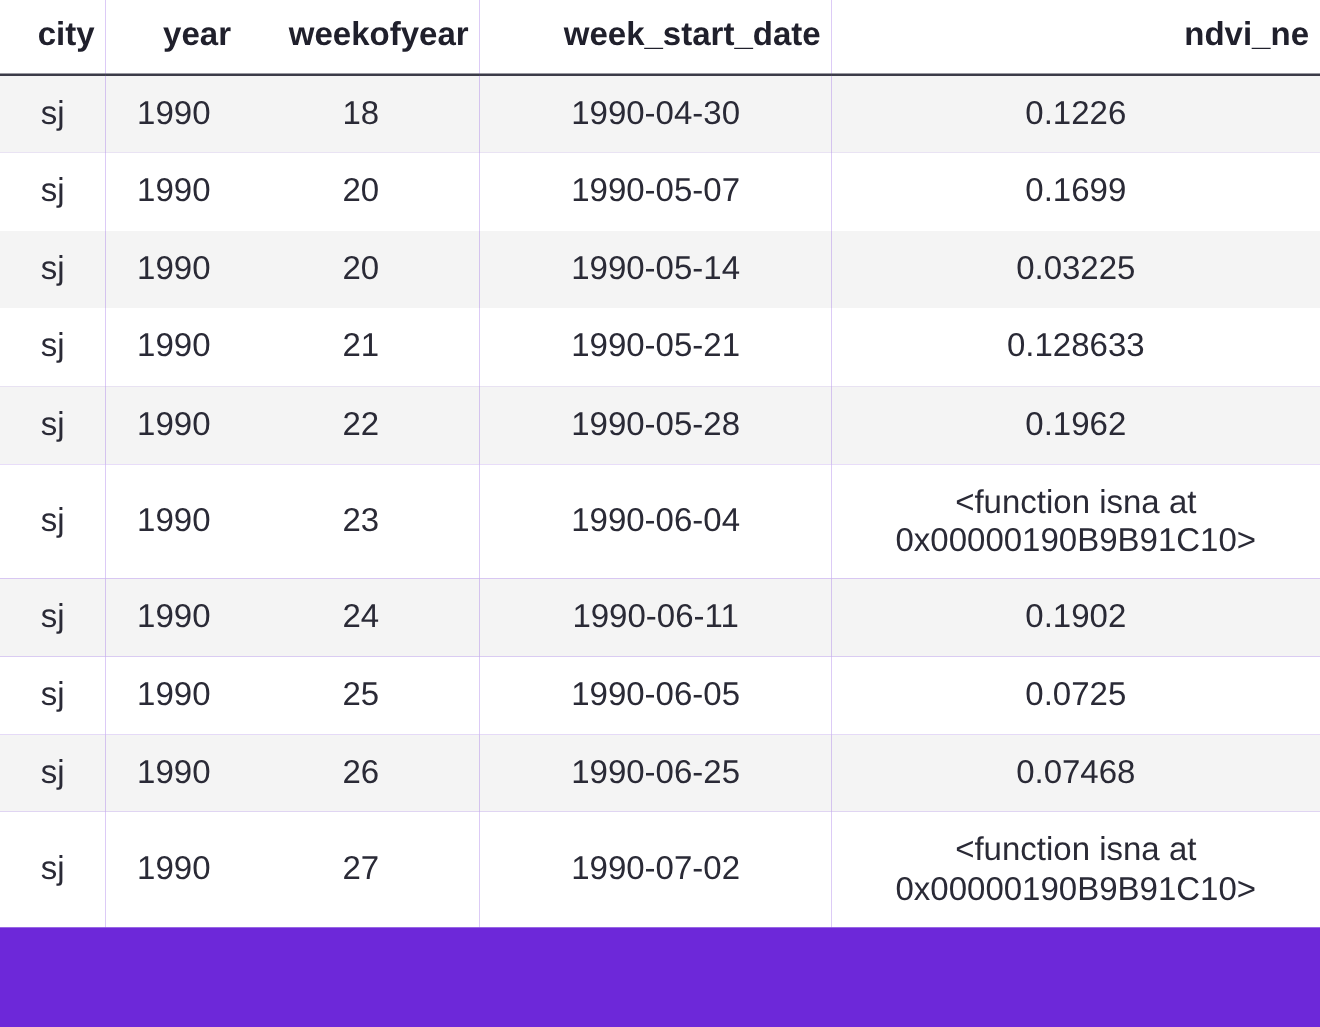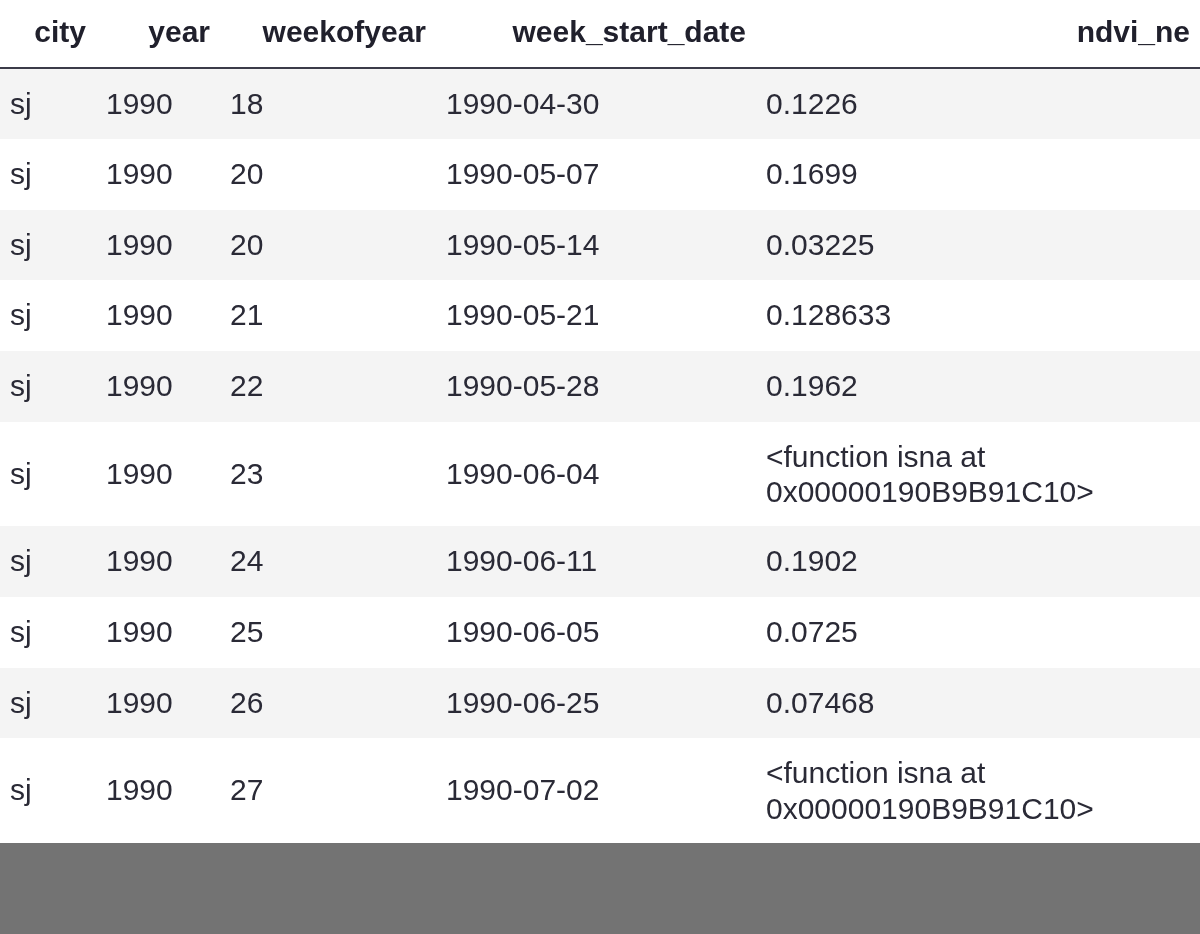--- a/index.html
+++ b/index.html
@@ -13,21 +13,21 @@
     height: 934px;
     font-family: "Liberation Sans", sans-serif;
     color: #22222e;
     overflow: hidden;
   }
 
   .df-wrap {
     width: 1200px;
     height: 934px;
     box-sizing: border-box;
-    background: #737373;
+    background: #6d28d9;
   }
 
   table.dataframe {
     border-collapse: collapse;
     width: 1200px;
     table-layout: fixed;
     font-size: 30px;
     line-height: 1.22;
   }
 
@@ -38,21 +38,21 @@
     text-align: right;
     vertical-align: bottom;
     padding: 14px 10px 16px 10px;
     border: none;
     border-bottom: 2px solid #3b3b48;
     background: #ffffff;
     white-space: nowrap;
   }
 
   table.dataframe tbody td {
-    text-align: left;
+    text-align: center;
     vertical-align: middle;
     padding: 17px 10px 17px 10px;
     border: none;
     color: #2a2a36;
     font-size: 30px;
     font-weight: normal;
     white-space: normal;
     word-break: break-word;
   }
 

